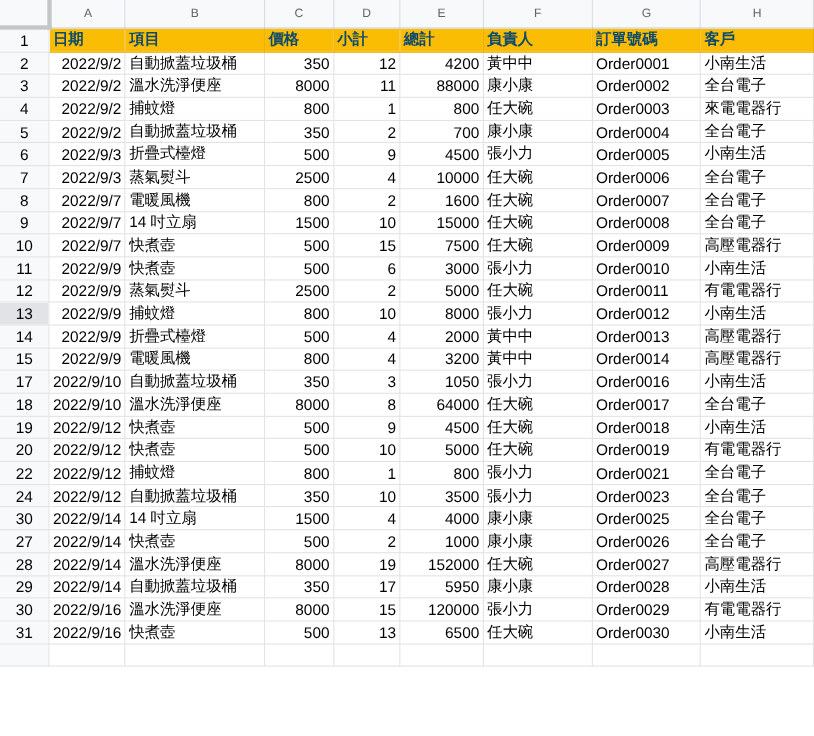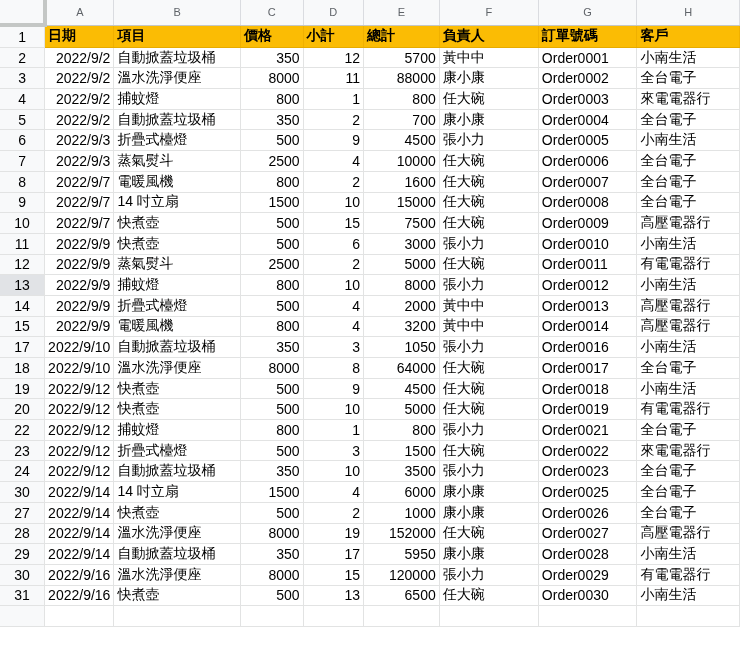--- a/index.html
+++ b/index.html
@@ -5,21 +5,21 @@
   html, body { margin:0; padding:0; background:#ffffff; }
   body { width:740px; height:669px; overflow:hidden; font-family:"Liberation Sans","DejaVu Sans",sans-serif; }
   .sheet { position:relative; width:740px; height:669px; overflow:hidden; }
   table { border-collapse:collapse; table-layout:fixed; }
   td, th { padding:0; overflow:hidden; white-space:nowrap; }
   .colhdr th { height:23px; background:#f8f9fa; color:#5f6368; font-weight:normal; font-size:11px; text-align:center; border-right:1px solid #dadce0; border-bottom:1px solid #c4c7c5; }
   .corner { background:#f8f9fa !important; border-right:4px solid #c4c7c5 !important; border-bottom:4px solid #c4c7c5 !important; }
   .rowhdr { background:#f8f9fa; color:#5f6368; font-size:11px; text-align:center; border-right:1px solid #c4c7c5; border-bottom:1px solid #e2e3e3; }
   .rowhdr.sel { background:#e1e3e6; }
   tr.r td { height:19.7px; border-right:1px solid #e2e3e3; border-bottom:1px solid #e2e3e3; font-size:14px; color:#000; padding:0 3px; }
-  tr.hdr td.c { background:#fbbc04; font-weight:bold; color:#000000; border-right:1px solid #f0b000; border-bottom:1px solid #e6ab00; }
+  tr.hdr td.c { background:#fbbc04; font-weight:bold; color:#0c4a6e; border-right:1px solid #f0b000; border-bottom:1px solid #e6ab00; }
   .num { text-align:right; }
   .txt { text-align:left; }
 </style>
 </head>
 <body>
 
 <div class="sheet">
   <table id="grid">
     <colgroup>
       <col style="width:45px">
@@ -56,21 +56,21 @@
           <td class="c txt">負責人</td>
           <td class="c txt">訂單號碼</td>
           <td class="c txt">客戶</td>
         </tr>
         <tr class="r">
           <td class="rowhdr">2</td>
           <td class="c num">2022/9/2</td>
           <td class="c txt">自動掀蓋垃圾桶</td>
           <td class="c num">350</td>
           <td class="c num">12</td>
-          <td class="c num">5700</td>
+          <td class="c num">4200</td>
           <td class="c txt">黃中中</td>
           <td class="c txt">Order0001</td>
           <td class="c txt">小南生活</td>
         </tr>
         <tr class="r">
           <td class="rowhdr">3</td>
           <td class="c num">2022/9/2</td>
           <td class="c txt">溫水洗淨便座</td>
           <td class="c num">8000</td>
           <td class="c num">11</td>
@@ -260,48 +260,37 @@
           <td class="c num">2022/9/12</td>
           <td class="c txt">捕蚊燈</td>
           <td class="c num">800</td>
           <td class="c num">1</td>
           <td class="c num">800</td>
           <td class="c txt">張小力</td>
           <td class="c txt">Order0021</td>
           <td class="c txt">全台電子</td>
         </tr>
         <tr class="r">
-          <td class="rowhdr">23</td>
-          <td class="c num">2022/9/12</td>
-          <td class="c txt">折疊式檯燈</td>
-          <td class="c num">500</td>
-          <td class="c num">3</td>
-          <td class="c num">1500</td>
-          <td class="c txt">任大碗</td>
-          <td class="c txt">Order0022</td>
-          <td class="c txt">來電電器行</td>
-        </tr>
-        <tr class="r">
           <td class="rowhdr">24</td>
           <td class="c num">2022/9/12</td>
           <td class="c txt">自動掀蓋垃圾桶</td>
           <td class="c num">350</td>
           <td class="c num">10</td>
           <td class="c num">3500</td>
           <td class="c txt">張小力</td>
           <td class="c txt">Order0023</td>
           <td class="c txt">全台電子</td>
         </tr>
         <tr class="r">
           <td class="rowhdr">30</td>
           <td class="c num">2022/9/14</td>
           <td class="c txt">14 吋立扇</td>
           <td class="c num">1500</td>
           <td class="c num">4</td>
-          <td class="c num">6000</td>
+          <td class="c num">4000</td>
           <td class="c txt">康小康</td>
           <td class="c txt">Order0025</td>
           <td class="c txt">全台電子</td>
         </tr>
         <tr class="r">
           <td class="rowhdr">27</td>
           <td class="c num">2022/9/14</td>
           <td class="c txt">快煮壺</td>
           <td class="c num">500</td>
           <td class="c num">2</td>

